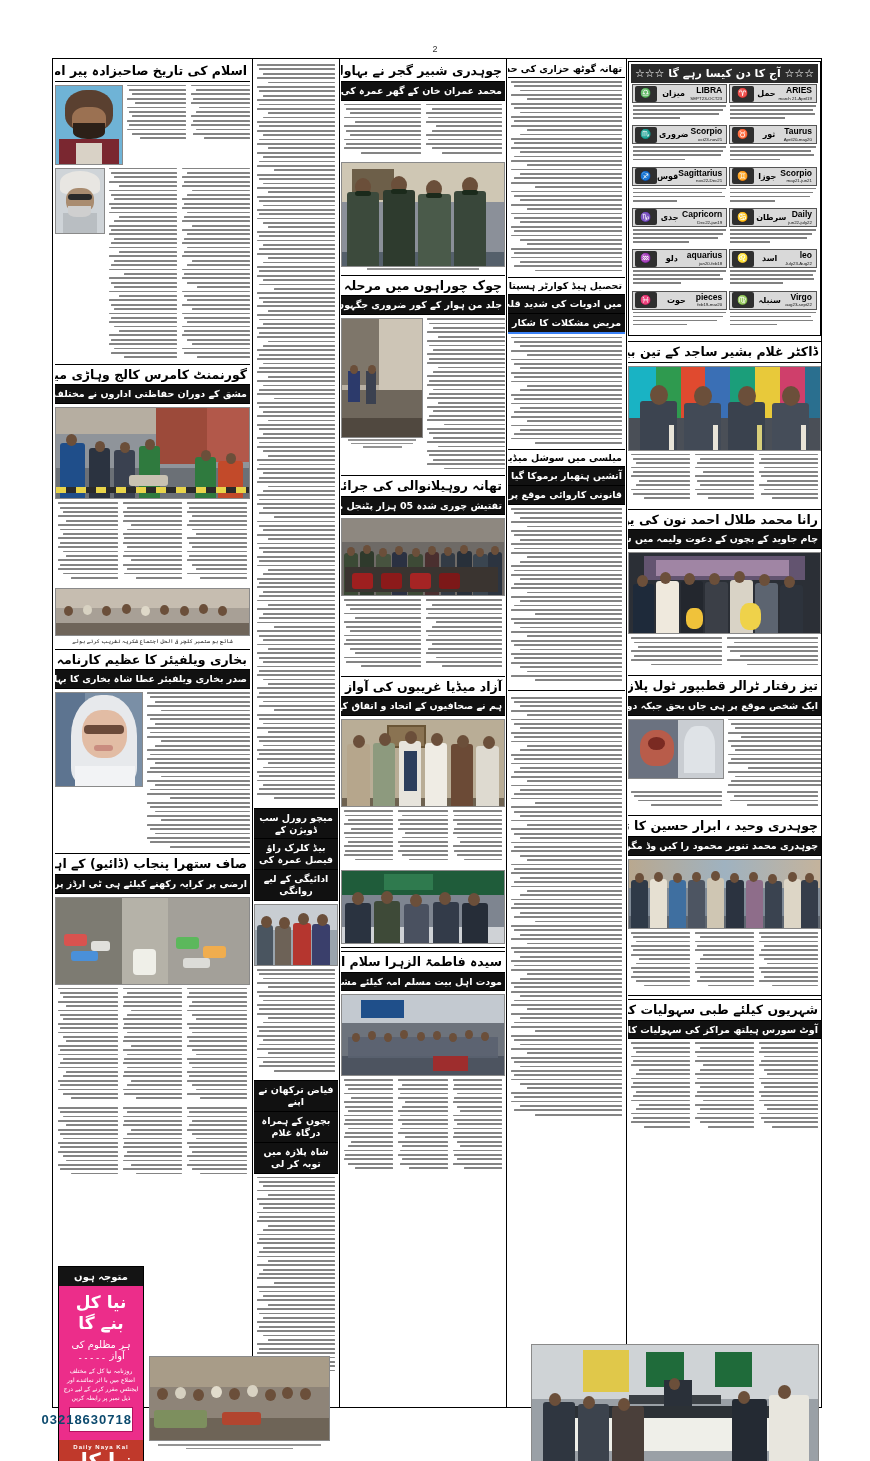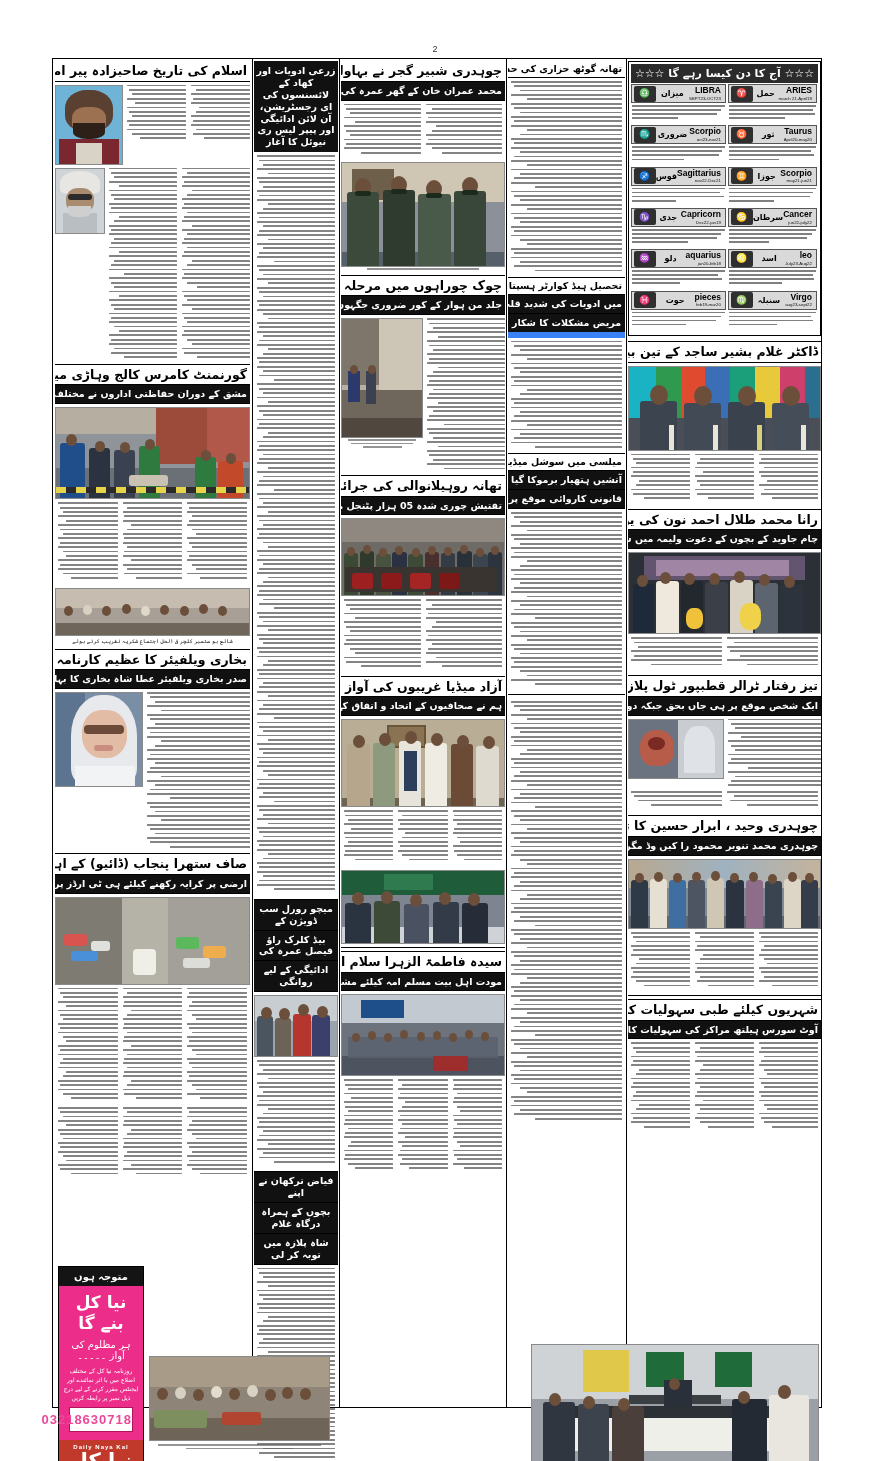--- a/index.html
+++ b/index.html
@@ -136,21 +136,21 @@
     font-size: 10px; padding: 4px 0; direction: rtl;
   }
   .ad-mid {
     background: #ec2d8a; color: #fff; text-align: center;
     padding: 6px 4px 8px; direction: rtl;
   }
   .ad-mid .l1 { font-family:"DejaVu Sans",sans-serif; font-weight:bold; font-size: 17px; line-height:1.25; }
   .ad-mid .l2 { font-family:"DejaVu Sans",sans-serif; font-size: 10px; margin-top: 4px; }
   .ad-mid .l3 { font-family:"DejaVu Sans",sans-serif; font-size: 6px; margin-top: 5px; line-height:1.5; }
   .ad-phone {
-    background: #fff; color: #ec4899; text-align: center;
+    background: #fff; color: #0c4a6e; text-align: center;
     font-family: "Liberation Sans", sans-serif; font-weight: bold;
     font-size: 13px; letter-spacing: 1px; padding: 4px 0;
     margin: 5px 6px 0; border: 1px solid #b3125f;
   }
   .ad-logo {
     background: #c0392b; text-align: center; padding: 4px 0 6px; color:#fff;
   }
   .ad-logo .en { font-size: 6px; letter-spacing: 1px; font-weight: bold; }
   .ad-logo .ur { font-family:"DejaVu Sans",sans-serif; font-weight:bold; font-size: 21px; line-height:1; margin-top:1px;}
 
@@ -222,21 +222,21 @@
                   <div class="ln" style="width:97%"></div>
                   <div class="ln" style="width:93%"></div>
                   <div class="ln" style="width:52%"></div>
                 </div>
             </div>
             <div class="sign">
               <div class="sign-hdr">
                 <div class="sign-glyph">♋</div>
                 <div class="sign-ur">سرطان</div>
                 <div class="sign-en">
-                  <div class="nm">Cancer</div>
+                  <div class="nm">Daily</div>
                   <div class="dt">jun22-july22</div>
                 </div>
               </div>
               <div class="sign-body">
                   <div class="ln" style="width:100%"></div>
                   <div class="ln" style="width:95%"></div>
                   <div class="ln" style="width:90%"></div>
                   <div class="ln" style="width:46%"></div>
                 </div>
             </div>
@@ -749,21 +749,21 @@
           <div class="ln s1"></div>
           <div class="ln s3"></div>
         <div class="ln s1"></div>
           <div class="ln s2"></div>
           <div class="ln s3"></div>
           <div class="ln s4"></div>
       </div>
 
       <div class="hl sm">تحصیل ہیڈ کوارٹر ہسپتال میں ڈینگی</div>
       <div class="hl sub">میں ادویات کی شدید قلت ،</div>
-      <div class="hl sub" style="border-bottom:6px solid #3b82f6">مریض مشکلات کا شکار</div>
+      <div class="hl sub" style="border-bottom:2px solid #3b82f6">مریض مشکلات کا شکار</div>
       <div class="body dense">
         <div class="ln s1"></div>
           <div class="ln s3"></div>
           <div class="ln s2"></div>
           <div class="ln s1"></div>
         <div class="ln s5"></div>
           <div class="ln s1"></div>
           <div class="ln s3"></div>
           <div class="ln s2"></div>
         <div class="ln s1"></div>
@@ -1296,21 +1296,20 @@
               <div class="ln s3"></div>
               <div class="ln s2"></div>
               <div class="ln s1"></div>
               <div class="ln s4"></div>
             </div>
         </div>
       </div>
     </div>
 
     <div style="position:absolute;left:201px;top:2px;width:84px;">
-      <div class="hl sm" style="background:#111;color:#fff;border:none;padding:4px 2px;white-space:normal">زرعی ادویات اور کھاد کے لائسنسوں کی ای رجسٹریشن، آن لائن ادائیگی اور پیپر لیس ری نیوئل کا آغاز</div>
       <div class="body dense">
         <div class="ln s1"></div>
           <div class="ln s3"></div>
           <div class="ln s2"></div>
           <div class="ln s1"></div>
         <div class="ln s5"></div>
           <div class="ln s1"></div>
           <div class="ln s3"></div>
           <div class="ln s2"></div>
         <div class="ln s1"></div>

